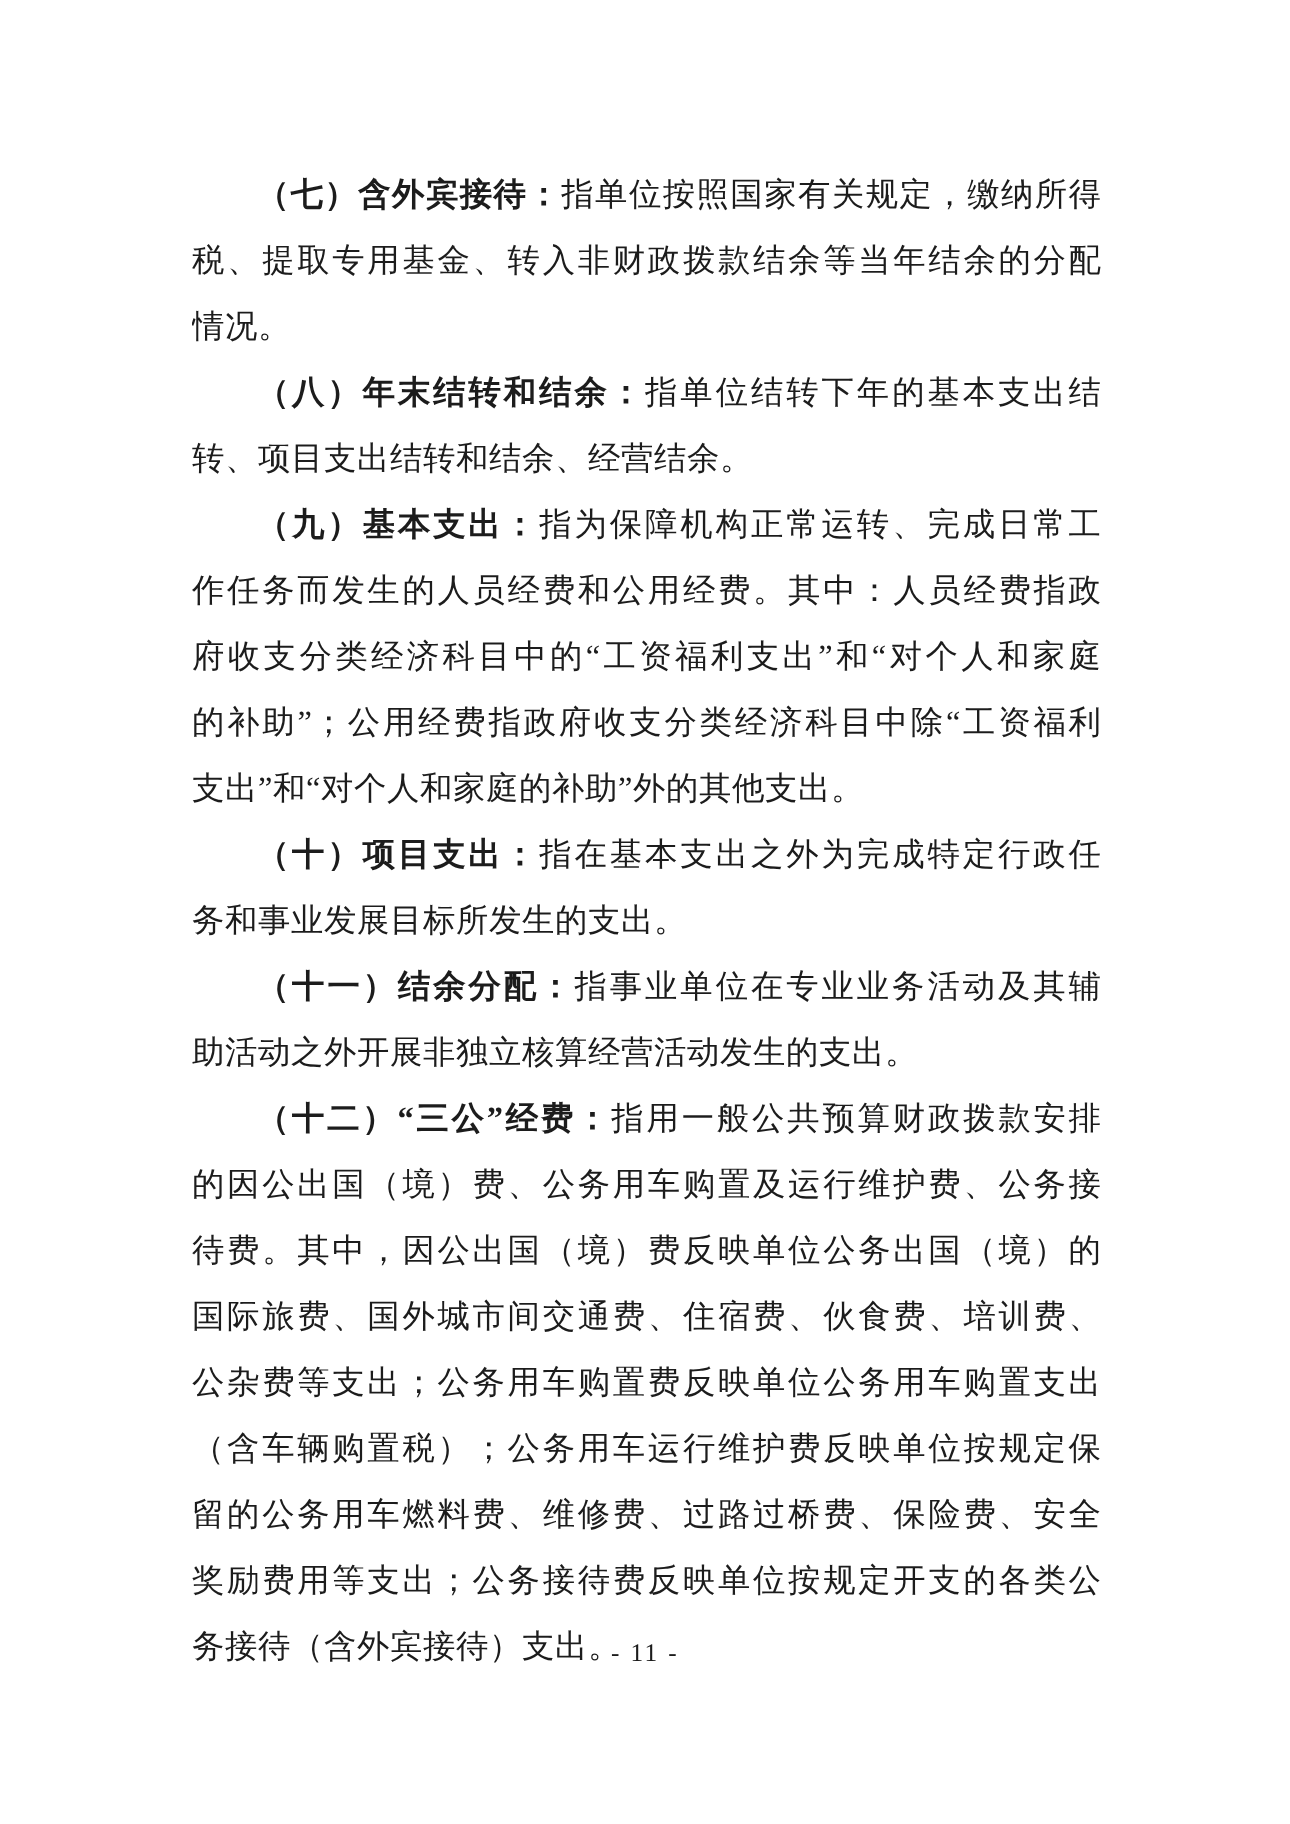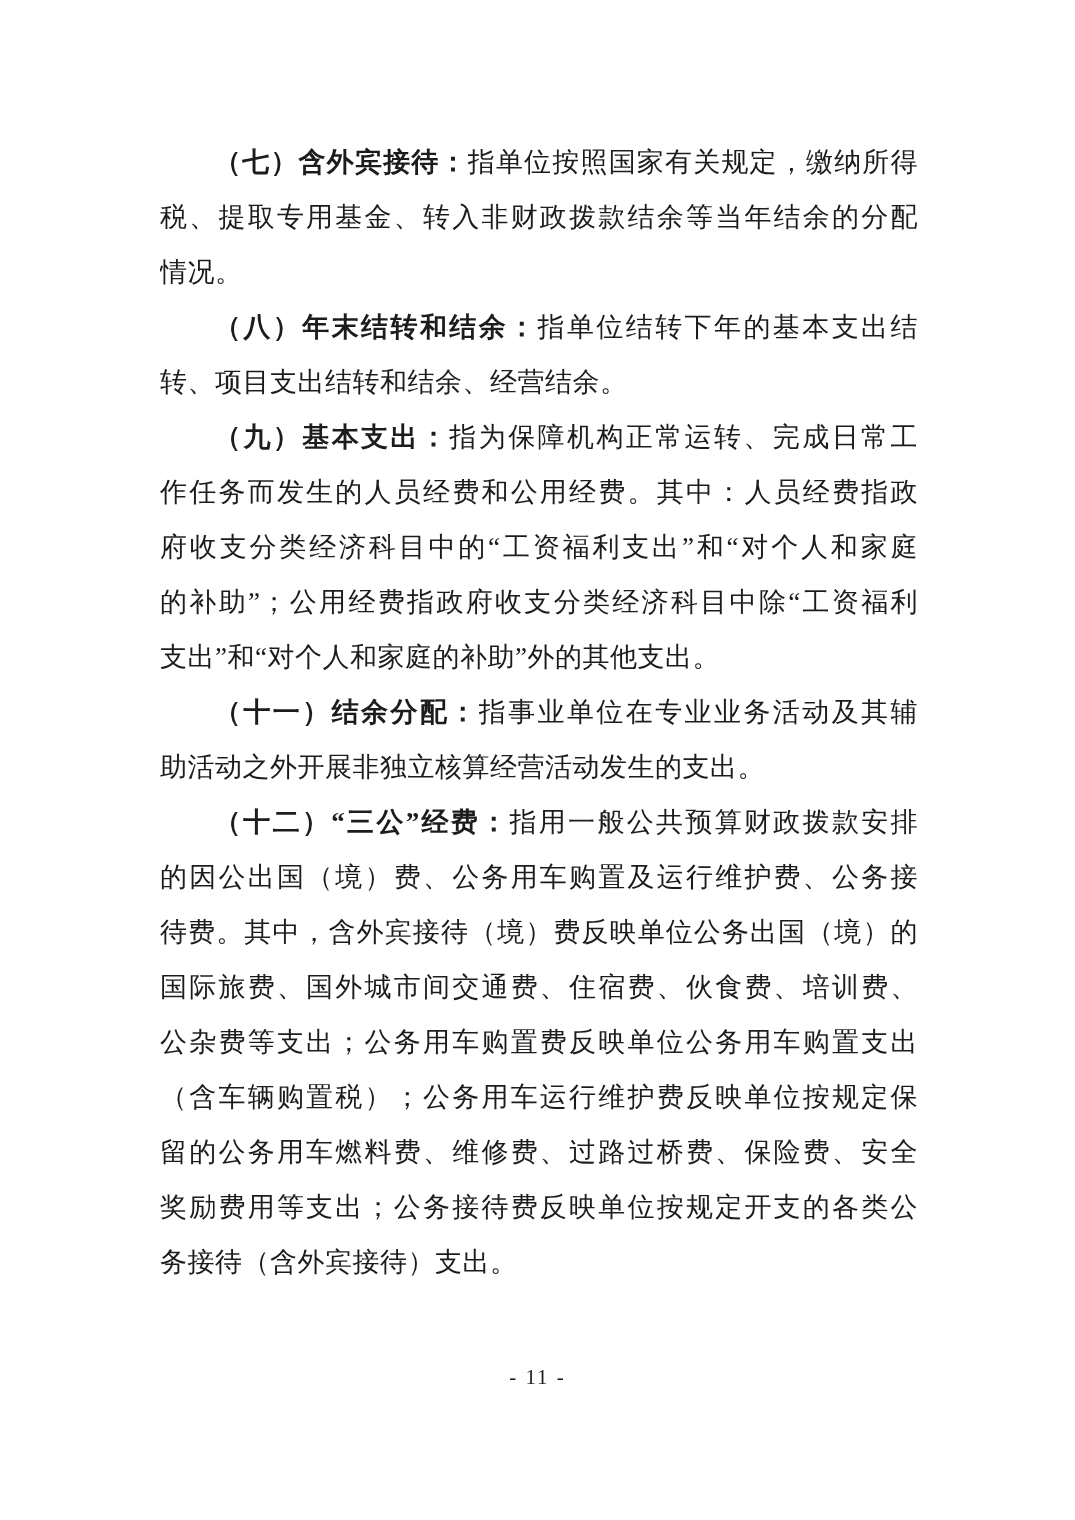--- a/index.html
+++ b/index.html
@@ -73,27 +73,31 @@
         <div class="line last">转、项目支出结转和结余、经营结余。</div>
       </div>
       <div class="para">
         <div class="line first"><b>（九）基本支出：</b>指为保障机构正常运转、完成日常工</div>
         <div class="line">作任务而发生的人员经费和公用经费。其中：人员经费指政</div>
         <div class="line">府收支分类经济科目中的“工资福利支出”和“对个人和家庭</div>
         <div class="line">的补助”；公用经费指政府收支分类经济科目中除“工资福利</div>
         <div class="line last">支出”和“对个人和家庭的补助”外的其他支出。</div>
       </div>
       <div class="para">
+        <div class="line first"><b>（十）项目支出：</b>指在基本支出之外为完成特定行政任</div>
+        <div class="line last">务和事业发展目标所发生的支出。</div>
+      </div>
+      <div class="para">
         <div class="line first"><b>（十一）结余分配：</b>指事业单位在专业业务活动及其辅</div>
         <div class="line last">助活动之外开展非独立核算经营活动发生的支出。</div>
       </div>
       <div class="para">
         <div class="line first"><b>（十二）“三公”经费：</b>指用一般公共预算财政拨款安排</div>
         <div class="line">的因公出国（境）费、公务用车购置及运行维护费、公务接</div>
-        <div class="line">待费。其中，含外宾接待（境）费反映单位公务出国（境）的</div>
+        <div class="line">待费。其中，因公出国（境）费反映单位公务出国（境）的</div>
         <div class="line">国际旅费、国外城市间交通费、住宿费、伙食费、培训费、</div>
         <div class="line">公杂费等支出；公务用车购置费反映单位公务用车购置支出</div>
         <div class="line">（含车辆购置税）；公务用车运行维护费反映单位按规定保</div>
         <div class="line">留的公务用车燃料费、维修费、过路过桥费、保险费、安全</div>
         <div class="line">奖励费用等支出；公务接待费反映单位按规定开支的各类公</div>
         <div class="line last">务接待（含外宾接待）支出。</div>
       </div>
     </main>
   <footer class="page-number">- 11 -</footer>
 </div>

